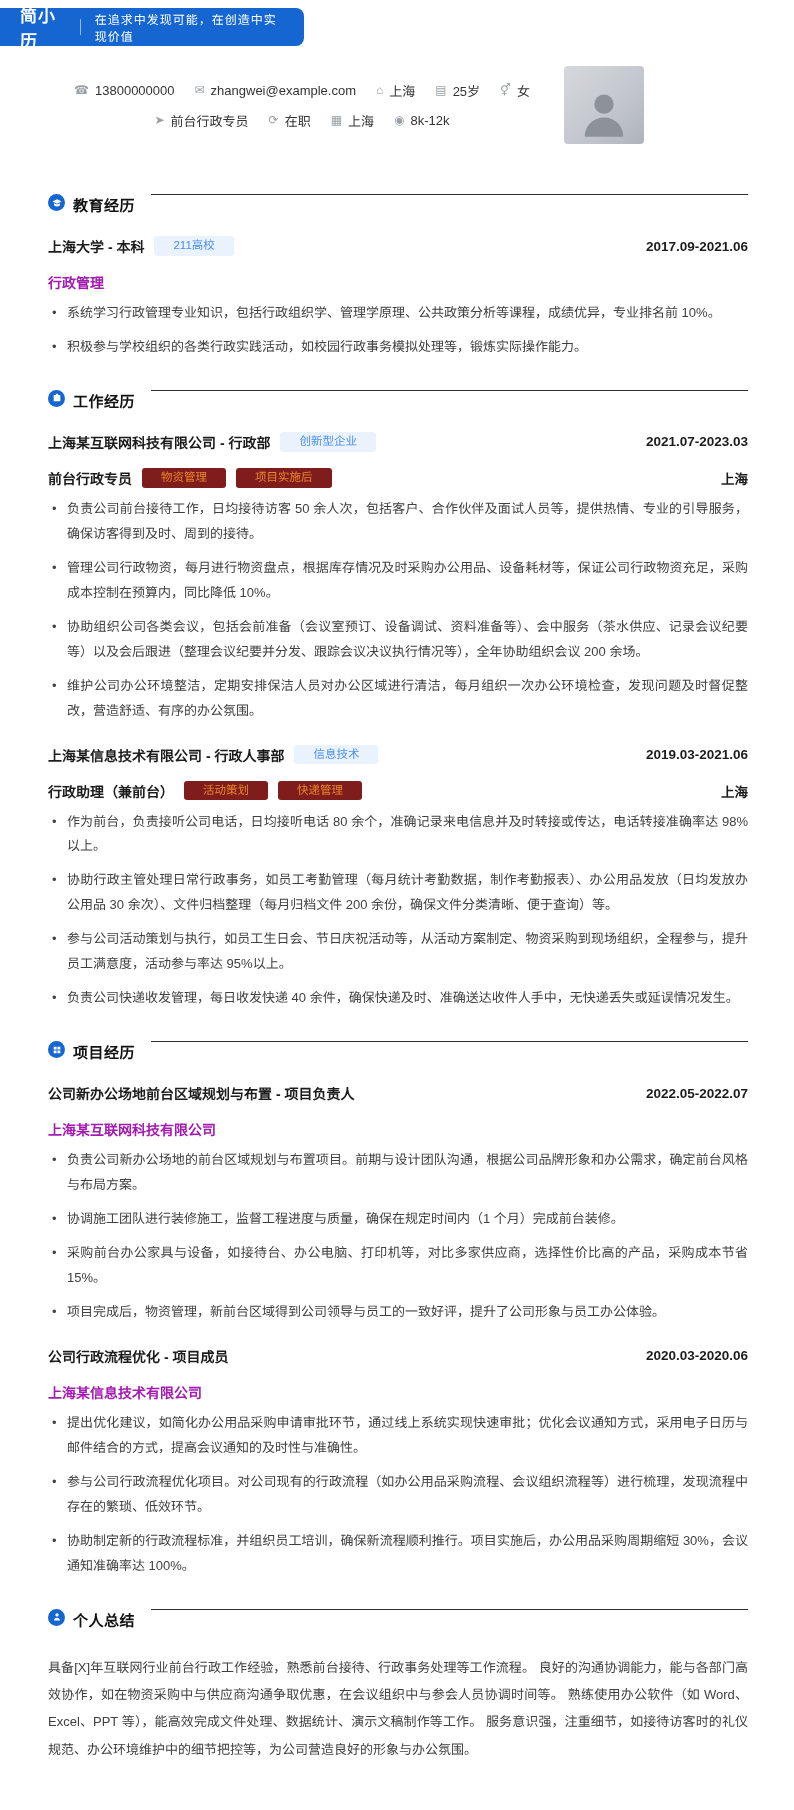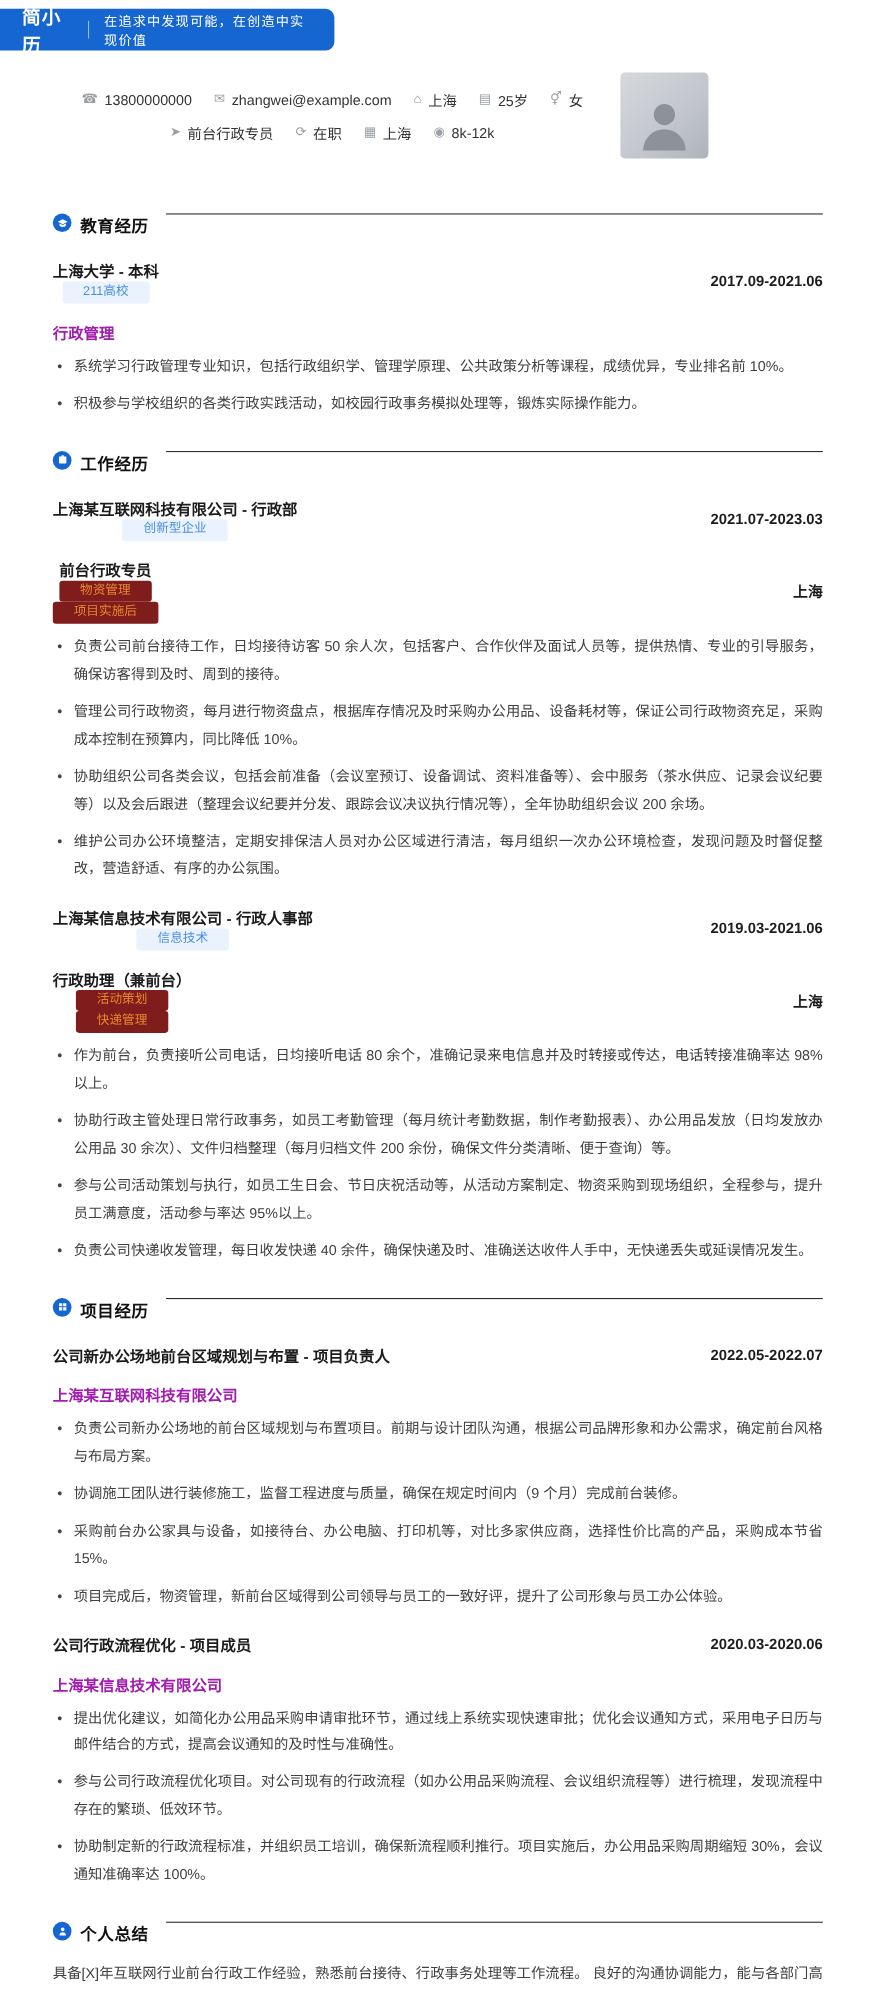--- a/index.html
+++ b/index.html
@@ -43,35 +43,35 @@
   .page{padding:0 46px 36px 48px;}
   .section{margin-top:30px;}
   .section-header{display:flex;align-items:flex-start;gap:8px;}
   .sec-icon{width:17px;height:17px;border-radius:50%;background:var(--accent);
     display:flex;align-items:center;justify-content:center;flex:none;}
   .sec-icon svg{width:10px;height:10px;fill:#fff;}
   .sec-title{font-size:15px;font-weight:bold;color:#111;letter-spacing:.5px;}
   .sec-line{flex:1;border-top:1px solid #2e2e2e;margin-left:8px;}
   
   .entry-row{display:flex;justify-content:space-between;align-items:center;margin-top:21px;}
-  .entry-left{display:flex;align-items:center;flex-direction:column;}
+  .entry-left{display:flex;align-items:center;gap:10px;}
   .entry-title{font-size:14px;font-weight:bold;color:#1c1c1c;}
   .entry-date,.entry-loc{font-size:13.5px;font-weight:bold;color:#1c1c1c;}
   .subtitle-row{margin-top:16px;}
   .badge{font-size:11.5px;padding:3px 19px;border-radius:3px;line-height:1.2;white-space:nowrap;}
   .badge.blue{background:#EAF2FD;color:#4A8FE8;}
   .badge.orange{background:#7f1d1d;color:#E8872B;}
   .bold-line{font-size:14px;font-weight:bold;color:#a21caf;margin-top:16px;}
   ul.bullets{list-style:none;margin-top:4px;}
   ul.bullets li{
     position:relative;padding-left:19px;margin-top:9px;
     font-size:13px;line-height:1.92;color:var(--text-body);text-align:justify;
   }
   ul.bullets li::before{content:"•";position:absolute;left:4px;top:0;color:#444;}
-  .summary-text{margin-top:12px;font-size:13px;line-height:2.1;color:var(--text-body);text-align:justify;}
+  .summary-text{margin-top:24px;font-size:13px;line-height:2.1;color:var(--text-body);text-align:justify;}
 </style>
 </head>
 <body>
 
 <div class="banner">
   <span class="logo">简小历</span>
   <span class="divider"></span>
   <span class="tagline">在追求中发现可能，在创造中实现价值</span>
 </div>
 
@@ -223,21 +223,21 @@
     </div>
 
     <div>
       <div class="entry-row">
         <span class="entry-title">公司新办公场地前台区域规划与布置 - 项目负责人</span>
         <span class="entry-date">2022.05-2022.07</span>
       </div>
       <div class="bold-line">上海某互联网科技有限公司</div>
       <ul class="bullets">
         <li>负责公司新办公场地的前台区域规划与布置项目。前期与设计团队沟通，根据公司品牌形象和办公需求，确定前台风格与布局方案。</li>
-        <li>协调施工团队进行装修施工，监督工程进度与质量，确保在规定时间内（9 个月）完成前台装修。</li>
+        <li>协调施工团队进行装修施工，监督工程进度与质量，确保在规定时间内（1 个月）完成前台装修。</li>
         <li>采购前台办公家具与设备，如接待台、办公电脑、打印机等，对比多家供应商，选择性价比高的产品，采购成本节省 15%。</li>
         <li>项目完成后，物资管理，新前台区域得到公司领导与员工的一致好评，提升了公司形象与员工办公体验。</li>
       </ul>
     </div>
 
     <div>
       <div class="entry-row">
         <span class="entry-title">公司行政流程优化 - 项目成员</span>
         <span class="entry-date">2020.03-2020.06</span>
       </div>

